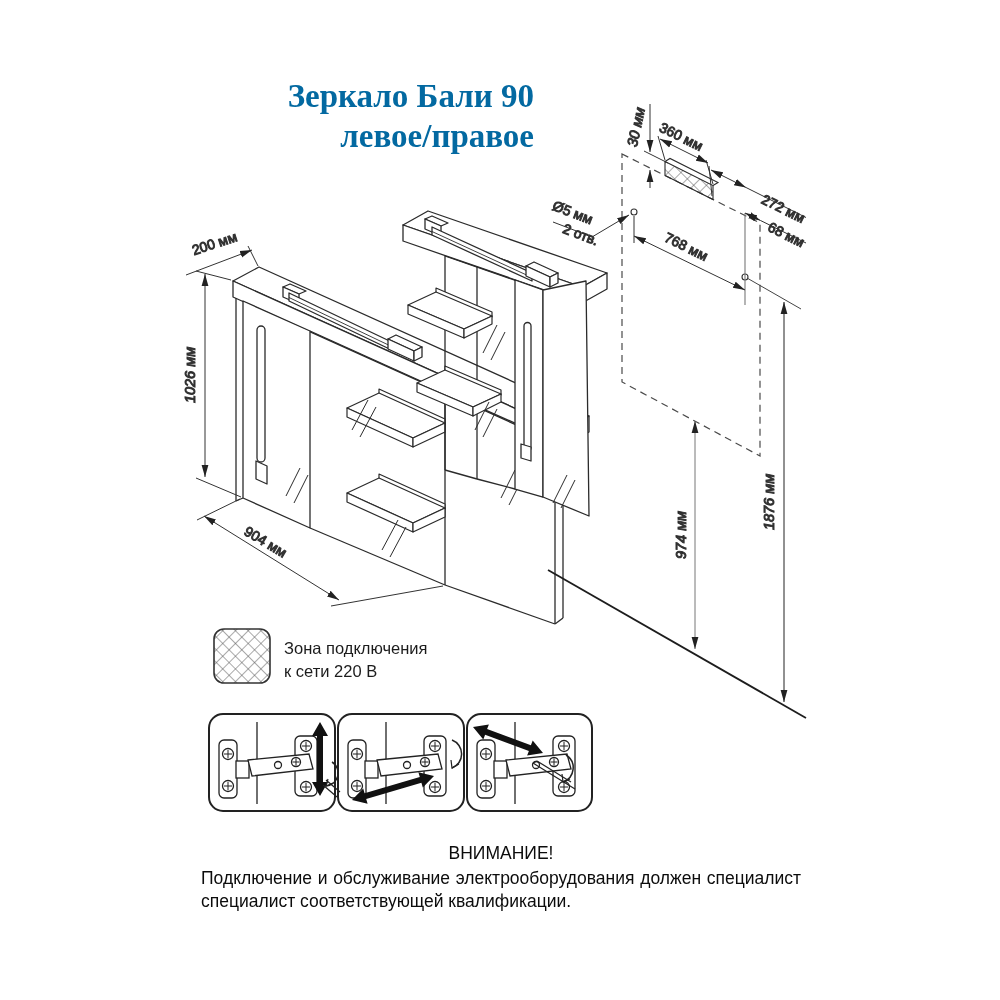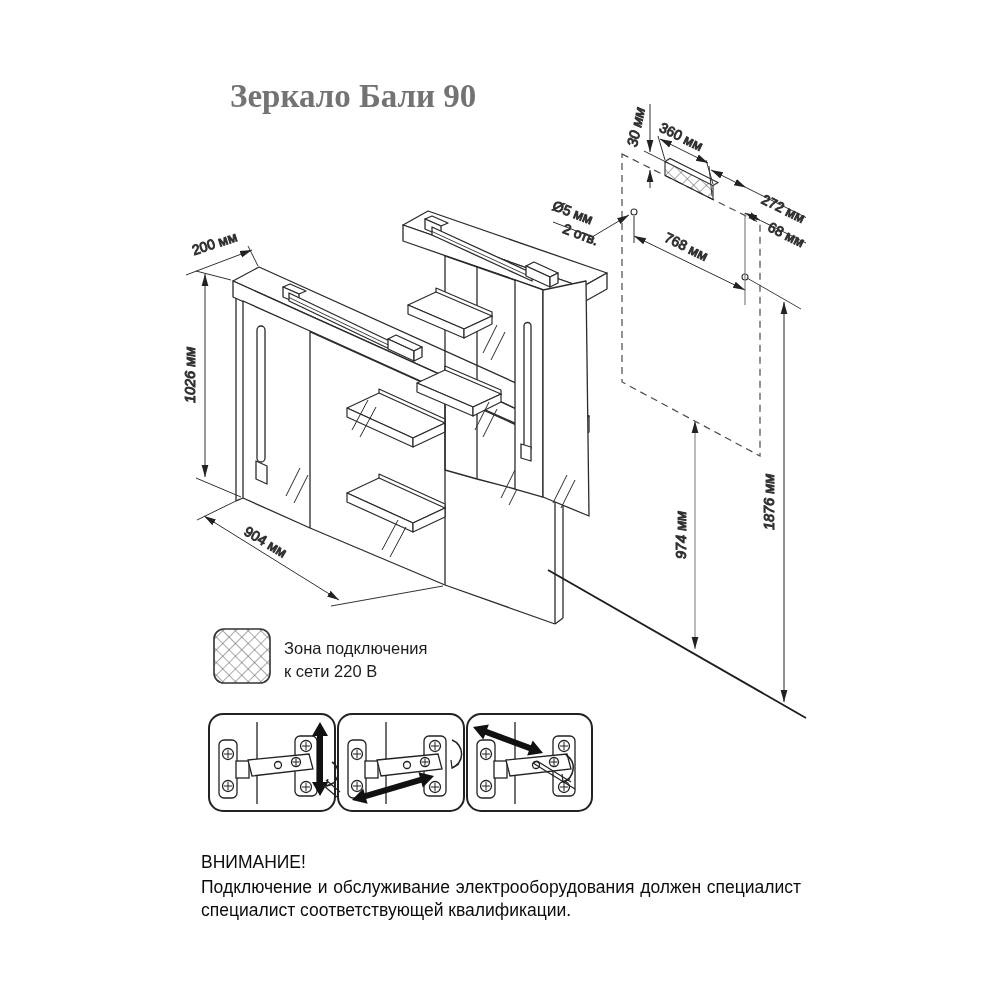--- a/index.html
+++ b/index.html
@@ -1,36 +1,37 @@
 <!DOCTYPE html>
 <html><head>
 <meta charset="utf-8">
 <style>
   html,body{margin:0;padding:0;background:#fff;}
   .stage{position:relative;width:1000px;height:1000px;background:#ffffff;overflow:hidden;}
   .stage svg{position:absolute;left:0;top:0;}
-  .title{position:absolute;left:230px;top:76px;width:304px;text-align:left;
+  .title{position:absolute;left:230px;top:76px;width:304px;text-align:right;
          font-family:"Liberation Serif",serif;font-weight:bold;font-size:33px;
-         line-height:1.22;color:#737373;}
+         line-height:1.22;color:#0369a1;}
   .warning{position:absolute;left:201px;top:839px;width:600px;
            font-family:"Liberation Sans",sans-serif;font-size:17.5px;color:#0c0c0c;}
-  .warning .head{margin:13px 0 3px 0;}
+  .warning .head{text-align:center;margin:4px 0 3px 0;}
   .warning .body{text-align:justify;line-height:1.3;}
   text{font-family:"Liberation Sans",sans-serif;fill:#1c1c1c;}
   .dim{font-size:14px;}
   .dimi{font-size:14.5px;font-style:italic;}
   .leg{font-size:16.5px;}
 </style>
 </head>
 <body>
 
 <div class="stage">
 
   <div class="title">
     <div>Зеркало Бали 90</div>
+    <div>левое/правое</div>
   </div>
 
   <svg width="1000" height="1000" viewBox="0 0 1000 1000">
     <defs>
       <marker id="mE" markerUnits="userSpaceOnUse" markerWidth="13" markerHeight="9" refX="12" refY="4" orient="auto">
         <path d="M0,0.6 L12,4 L0,7.4 Z" fill="#222"></path>
       </marker>
       <marker id="mS" markerUnits="userSpaceOnUse" markerWidth="13" markerHeight="9" refX="12" refY="4" orient="auto-start-reverse">
         <path d="M0,0.6 L12,4 L0,7.4 Z" fill="#222"></path>
       </marker>

